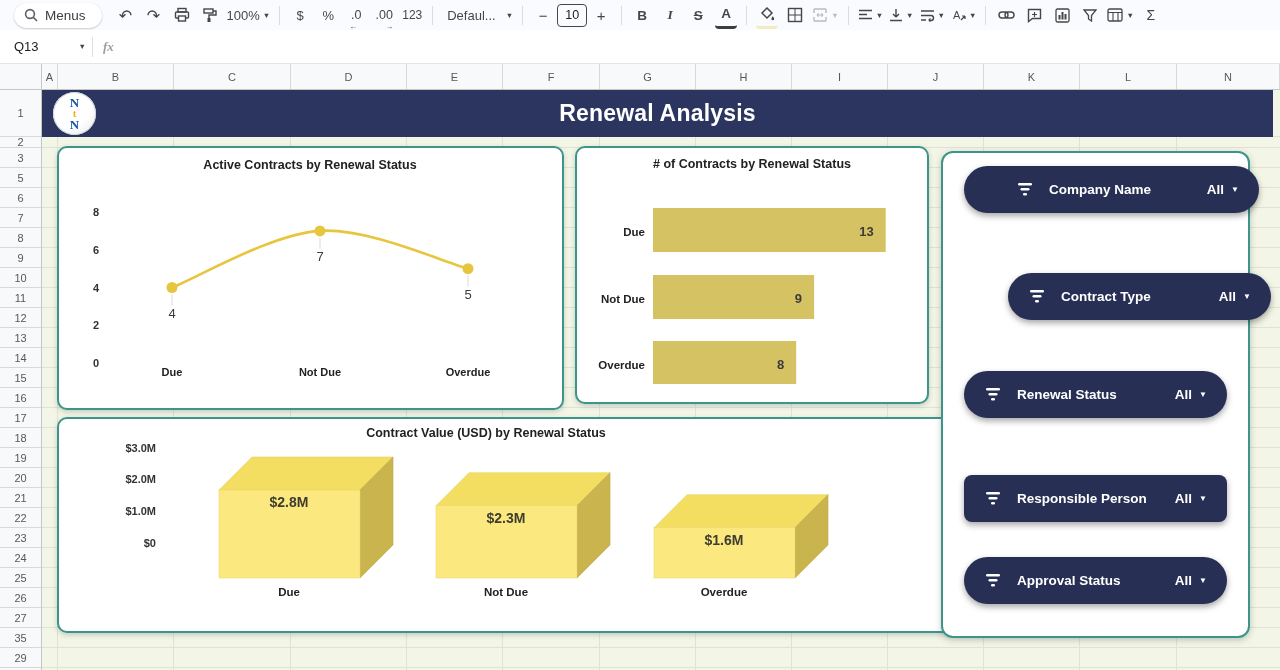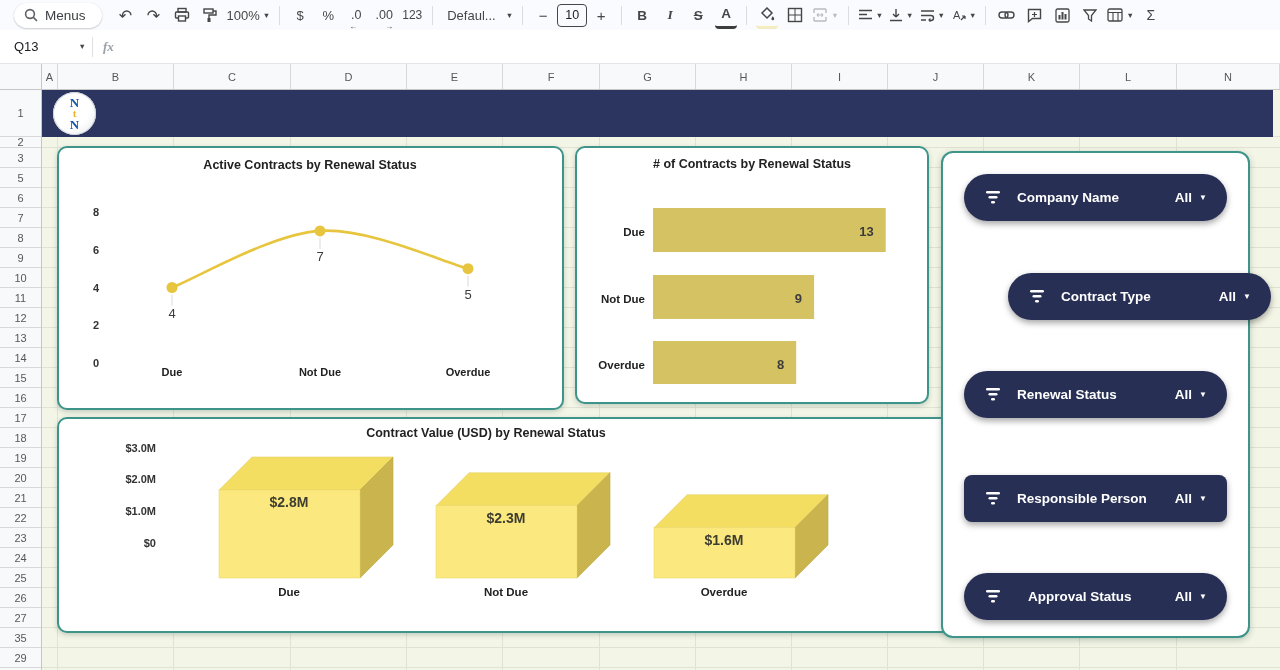--- a/index.html
+++ b/index.html
@@ -316,20 +316,21 @@
         <div class="rowh" style="top: 538px; height: 20px;">35</div>
         <div class="rowh" style="top: 558px; height: 20px;">29</div>
       </div>
 
     <div class="banner">
       <div class="logo">
         <span class="n">N</span>
         <span class="t">t</span>
         <span class="n">N</span>
       </div>
+      <span class="title">Renewal Analysis</span>
     </div>
 
     <div class="card" style="left:57px;top:82px;width:507px;height:264px;">
       <svg id="chart-line" width="503" height="260" viewBox="0 0 503 260">
           <text x="251" y="21" font-size="12.5" font-weight="bold" fill="#222" text-anchor="middle" font-family="Liberation Sans, sans-serif">Active Contracts by Renewal Status</text>
           <text x="40" y="68" font-size="11" font-weight="bold" fill="#333" text-anchor="end" font-family="Liberation Sans, sans-serif">8</text>
           <text x="40" y="105.75" font-size="11" font-weight="bold" fill="#333" text-anchor="end" font-family="Liberation Sans, sans-serif">6</text>
           <text x="40" y="143.5" font-size="11" font-weight="bold" fill="#333" text-anchor="end" font-family="Liberation Sans, sans-serif">4</text>
           <text x="40" y="181.25" font-size="11" font-weight="bold" fill="#333" text-anchor="end" font-family="Liberation Sans, sans-serif">2</text>
           <text x="40" y="219" font-size="11" font-weight="bold" fill="#333" text-anchor="end" font-family="Liberation Sans, sans-serif">0</text>
@@ -381,21 +382,21 @@
           <text x="447" y="177" font-size="11.5" font-weight="bold" fill="#222" text-anchor="middle" font-family="Liberation Sans, sans-serif">Not Due</text>
           <polygon points="595,108.71199999999999 628,75.71199999999999 769,75.71199999999999 736,108.71199999999999" fill="#F3DE62" stroke="#E6D468" stroke-width="0.6"></polygon>
           <polygon points="736,108.71199999999999 769,75.71199999999999 769,126 736,159" fill="#C9B44E" stroke="#BCA845" stroke-width="0.6"></polygon>
           <rect x="595" y="108.71199999999999" width="141" height="50.288000000000004" fill="#FBE87E" stroke="#EAD96E" stroke-width="0.6"></rect>
           <text x="665" y="125.71199999999999" font-size="14" font-weight="bold" fill="#3d3d30" text-anchor="middle" font-family="Liberation Sans, sans-serif">$1.6M</text>
           <text x="665" y="177" font-size="11.5" font-weight="bold" fill="#222" text-anchor="middle" font-family="Liberation Sans, sans-serif">Overdue</text>
         </svg>
     </div>
 
     <div class="panel" id="filter-panel">
-        <div class="fbtn" style="top: 21px;">
+        <div class="fbtn" style="top: 13px; padding-left: 32px;">
           <svg width="18" height="15" viewBox="0 0 18 15" class="ficon">
             <rect x="2" y="1" width="14" height="2.6" rx="1.3" fill="#fff"></rect>
             <rect x="4.5" y="6" width="9" height="2.6" rx="1.3" fill="#fff"></rect>
             <rect x="7" y="11" width="4" height="2.6" rx="1.3" fill="#fff"></rect>
           </svg>
           <span class="flabel">Company Name</span>
           <span class="fval">
             <span>All</span>
             <span class="dd">▼</span>
           </span>
@@ -429,21 +430,21 @@
             <rect x="2" y="1" width="14" height="2.6" rx="1.3" fill="#fff"></rect>
             <rect x="4.5" y="6" width="9" height="2.6" rx="1.3" fill="#fff"></rect>
             <rect x="7" y="11" width="4" height="2.6" rx="1.3" fill="#fff"></rect>
           </svg>
           <span class="flabel">Responsible Person</span>
           <span class="fval">
             <span>All</span>
             <span class="dd">▼</span>
           </span>
         </div>
-        <div class="fbtn" style="top: 420px; gap: 11px;">
+        <div class="fbtn" style="top: 404px;">
           <svg width="18" height="15" viewBox="0 0 18 15" class="ficon">
             <rect x="2" y="1" width="14" height="2.6" rx="1.3" fill="#fff"></rect>
             <rect x="4.5" y="6" width="9" height="2.6" rx="1.3" fill="#fff"></rect>
             <rect x="7" y="11" width="4" height="2.6" rx="1.3" fill="#fff"></rect>
           </svg>
           <span class="flabel">Approval Status</span>
           <span class="fval">
             <span>All</span>
             <span class="dd">▼</span>
           </span>

